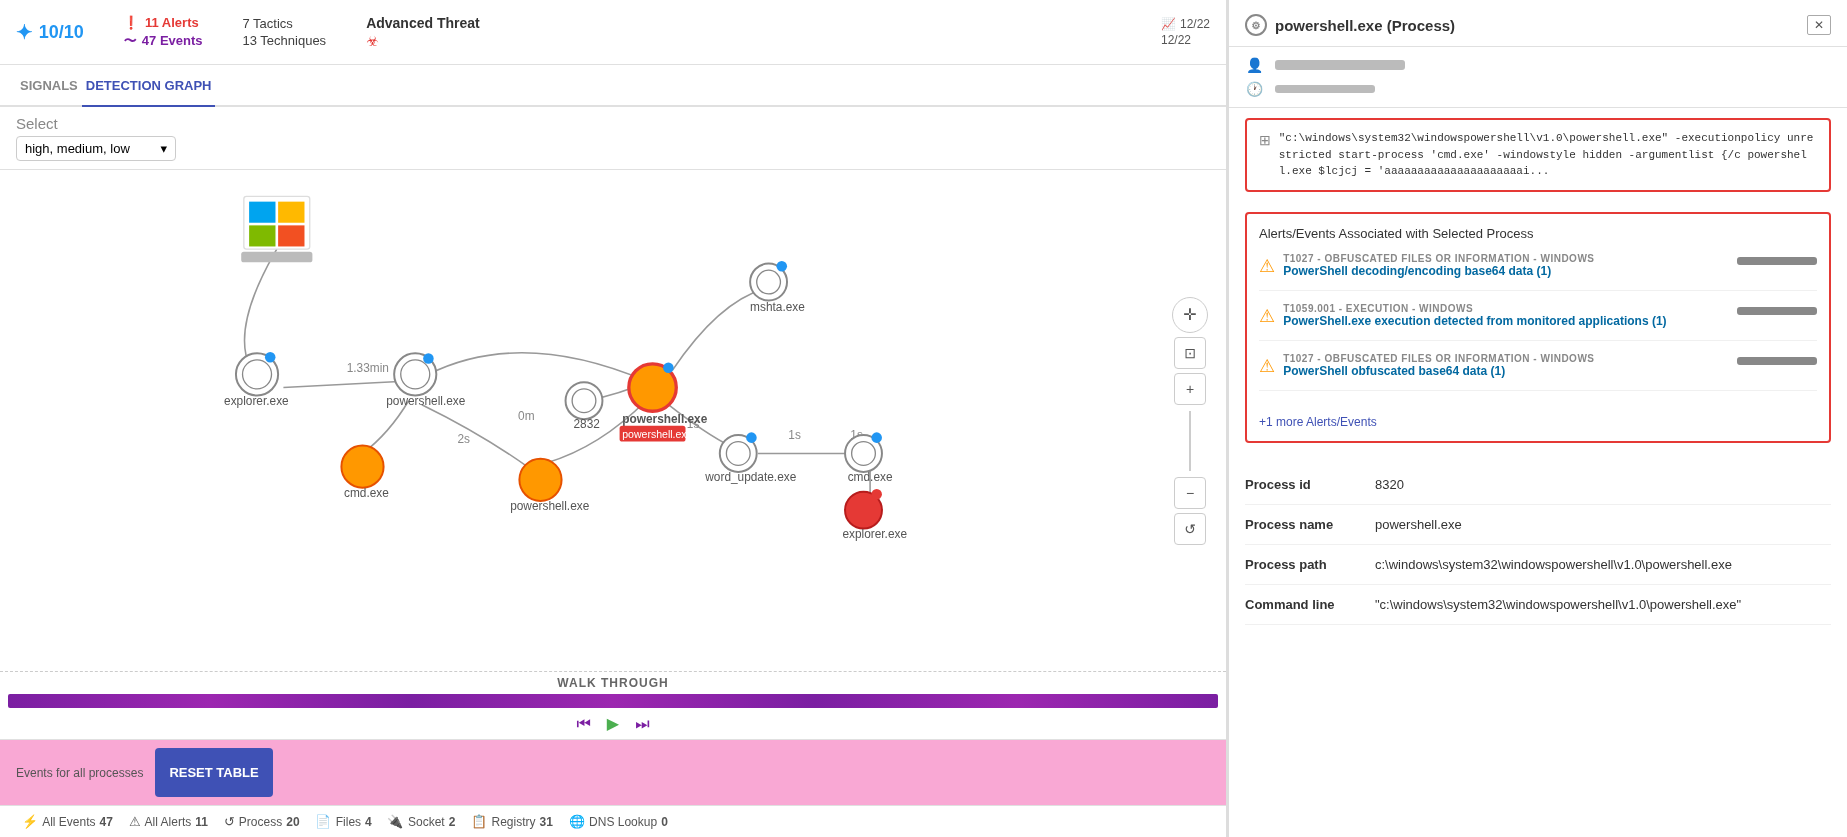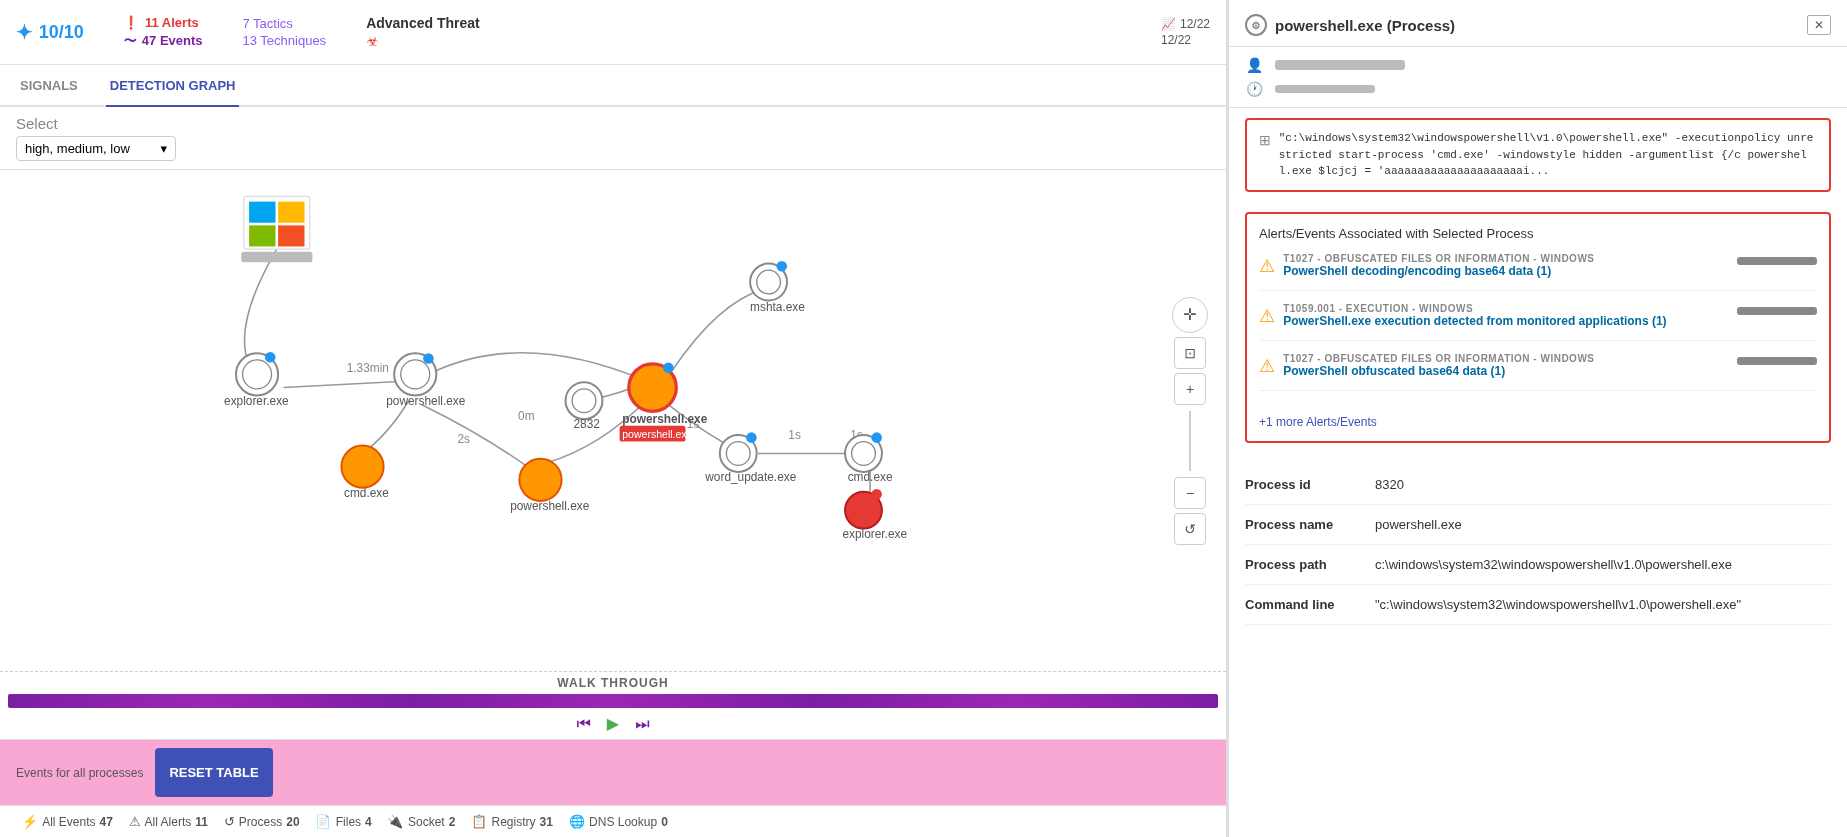--- a/index.html
+++ b/index.html
@@ -10,29 +10,29 @@
     
     .left-panel { flex: 1; display: flex; flex-direction: column; border-right: 1px solid #ddd; background: #fff; min-width: 0; }
 
     
     .top-bar { display: flex; align-items: center; padding: 8px 16px; border-bottom: 1px solid #e0e0e0; gap: 40px; height: 65px; }
     .score-badge { display: flex; align-items: center; gap: 6px; font-size: 18px; font-weight: 700; color: #2196f3; }
     .score-icon { color: #2196f3; font-size: 20px; }
     .alerts-section { display: flex; flex-direction: column; gap: 2px; }
     .alerts-line { display: flex; align-items: center; gap: 5px; color: #e53935; font-weight: 600; font-size: 13px; }
     .events-line { display: flex; align-items: center; gap: 5px; color: #7b1fa2; font-weight: 600; font-size: 13px; }
-    .tactics-section { display: flex; flex-direction: column; gap: 2px; font-size: 13px; color: #8b5cf6; }
+    .tactics-section { display: flex; flex-direction: column; gap: 2px; font-size: 13px; color: #404040; }
     .threat-section { display: flex; flex-direction: column; gap: 2px; font-size: 13px; color: #333; }
     .threat-label { font-weight: 600; font-size: 14px; }
     .date-section { display: flex; flex-direction: column; gap: 2px; font-size: 12px; color: #555; margin-left: auto; }
     .date-line { display: flex; align-items: center; gap: 4px; }
     .bio-icon { color: #e53935; font-size: 14px; }
 
     
-    .tabs-bar { display: flex; align-items: center; padding: 0 16px; border-bottom: 2px solid #e0e0e0; height: 42px; gap: 24px; }
+    .tabs-bar { display: flex; align-items: center; padding: 0 16px; border-bottom: 2px solid #e0e0e0; height: 42px; }
     .tab { font-size: 13px; font-weight: 600; color: #888; cursor: pointer; padding: 0 4px; height: 42px; display: flex; align-items: center; border-bottom: 2px solid transparent; margin-bottom: -2px; }
     .tab.active { color: #3f51b5; border-bottom: 2px solid #3f51b5; }
 
     
     .filter-row { padding: 8px 16px; border-bottom: 1px solid #e0e0e0; }
     .filter-label { font-size: 15px; color: #888; margin-bottom: 4px; }
     .filter-select { display: flex; align-items: center; border: 1px solid #ccc; border-radius: 4px; padding: 4px 8px; background: #fff; cursor: pointer; font-size: 13px; gap: 8px; width: 160px; justify-content: space-between; }
 
     
     .graph-area { flex: 1; position: relative; overflow: hidden; background: #fff; }

